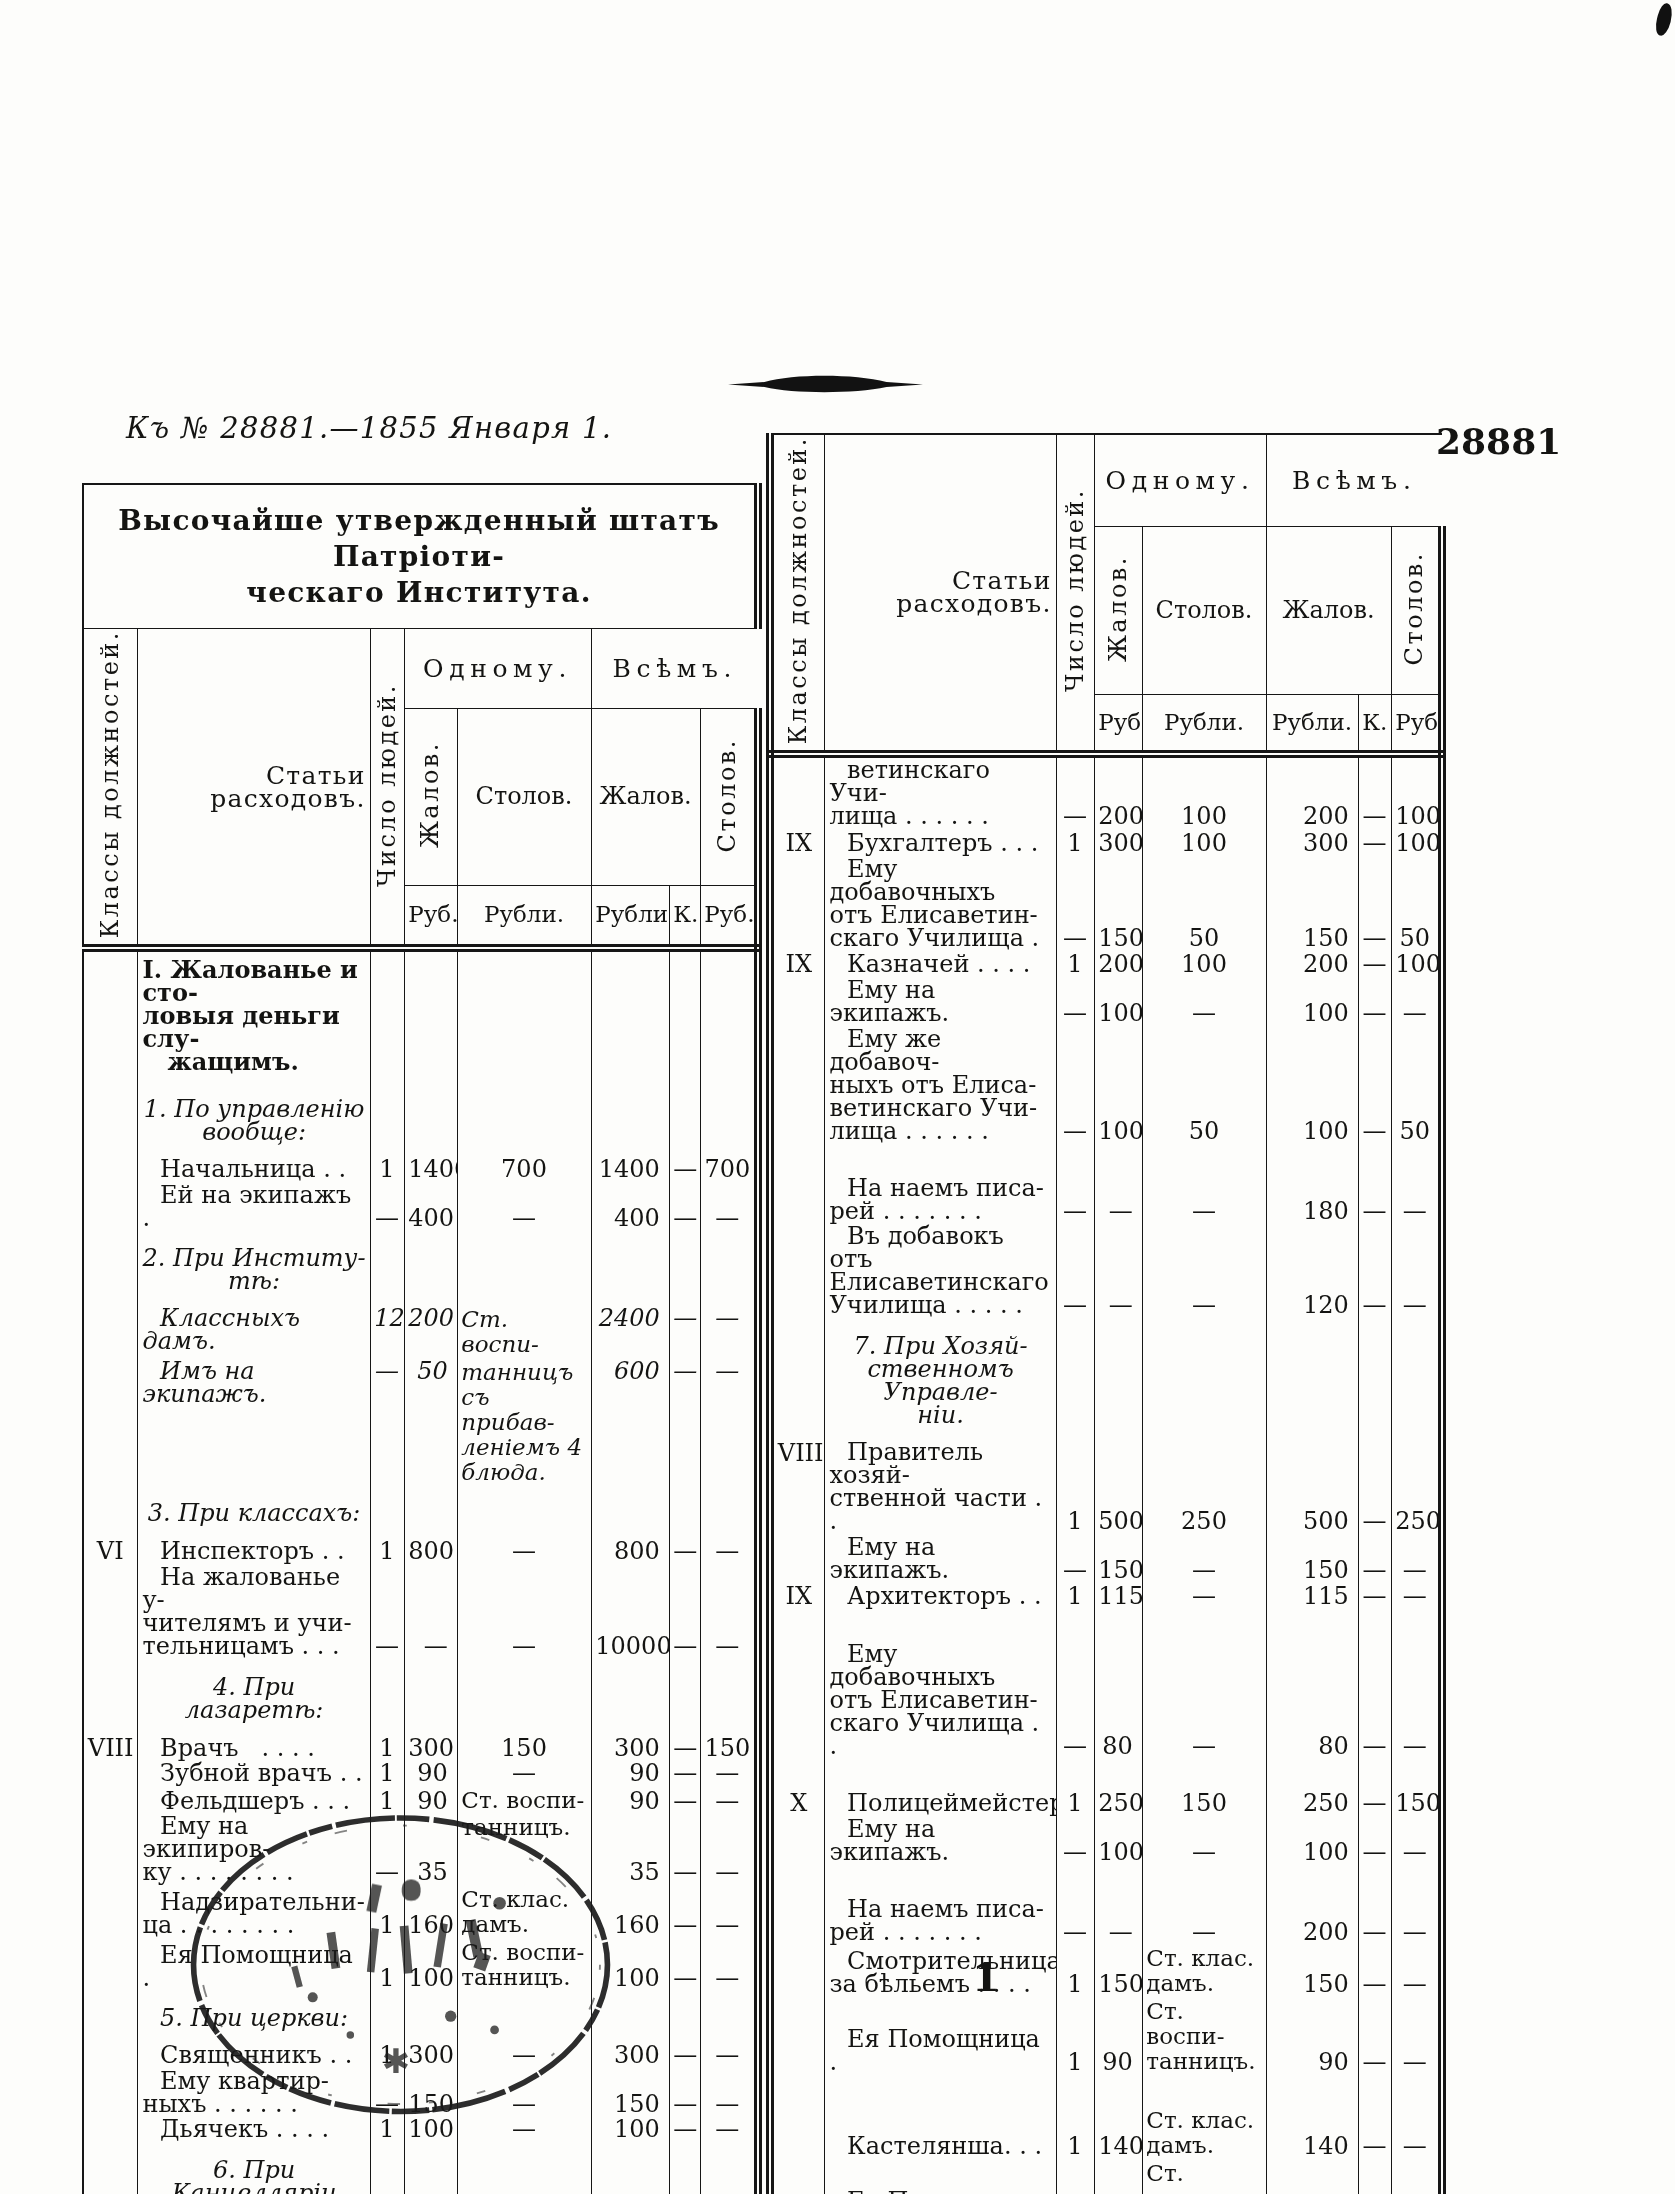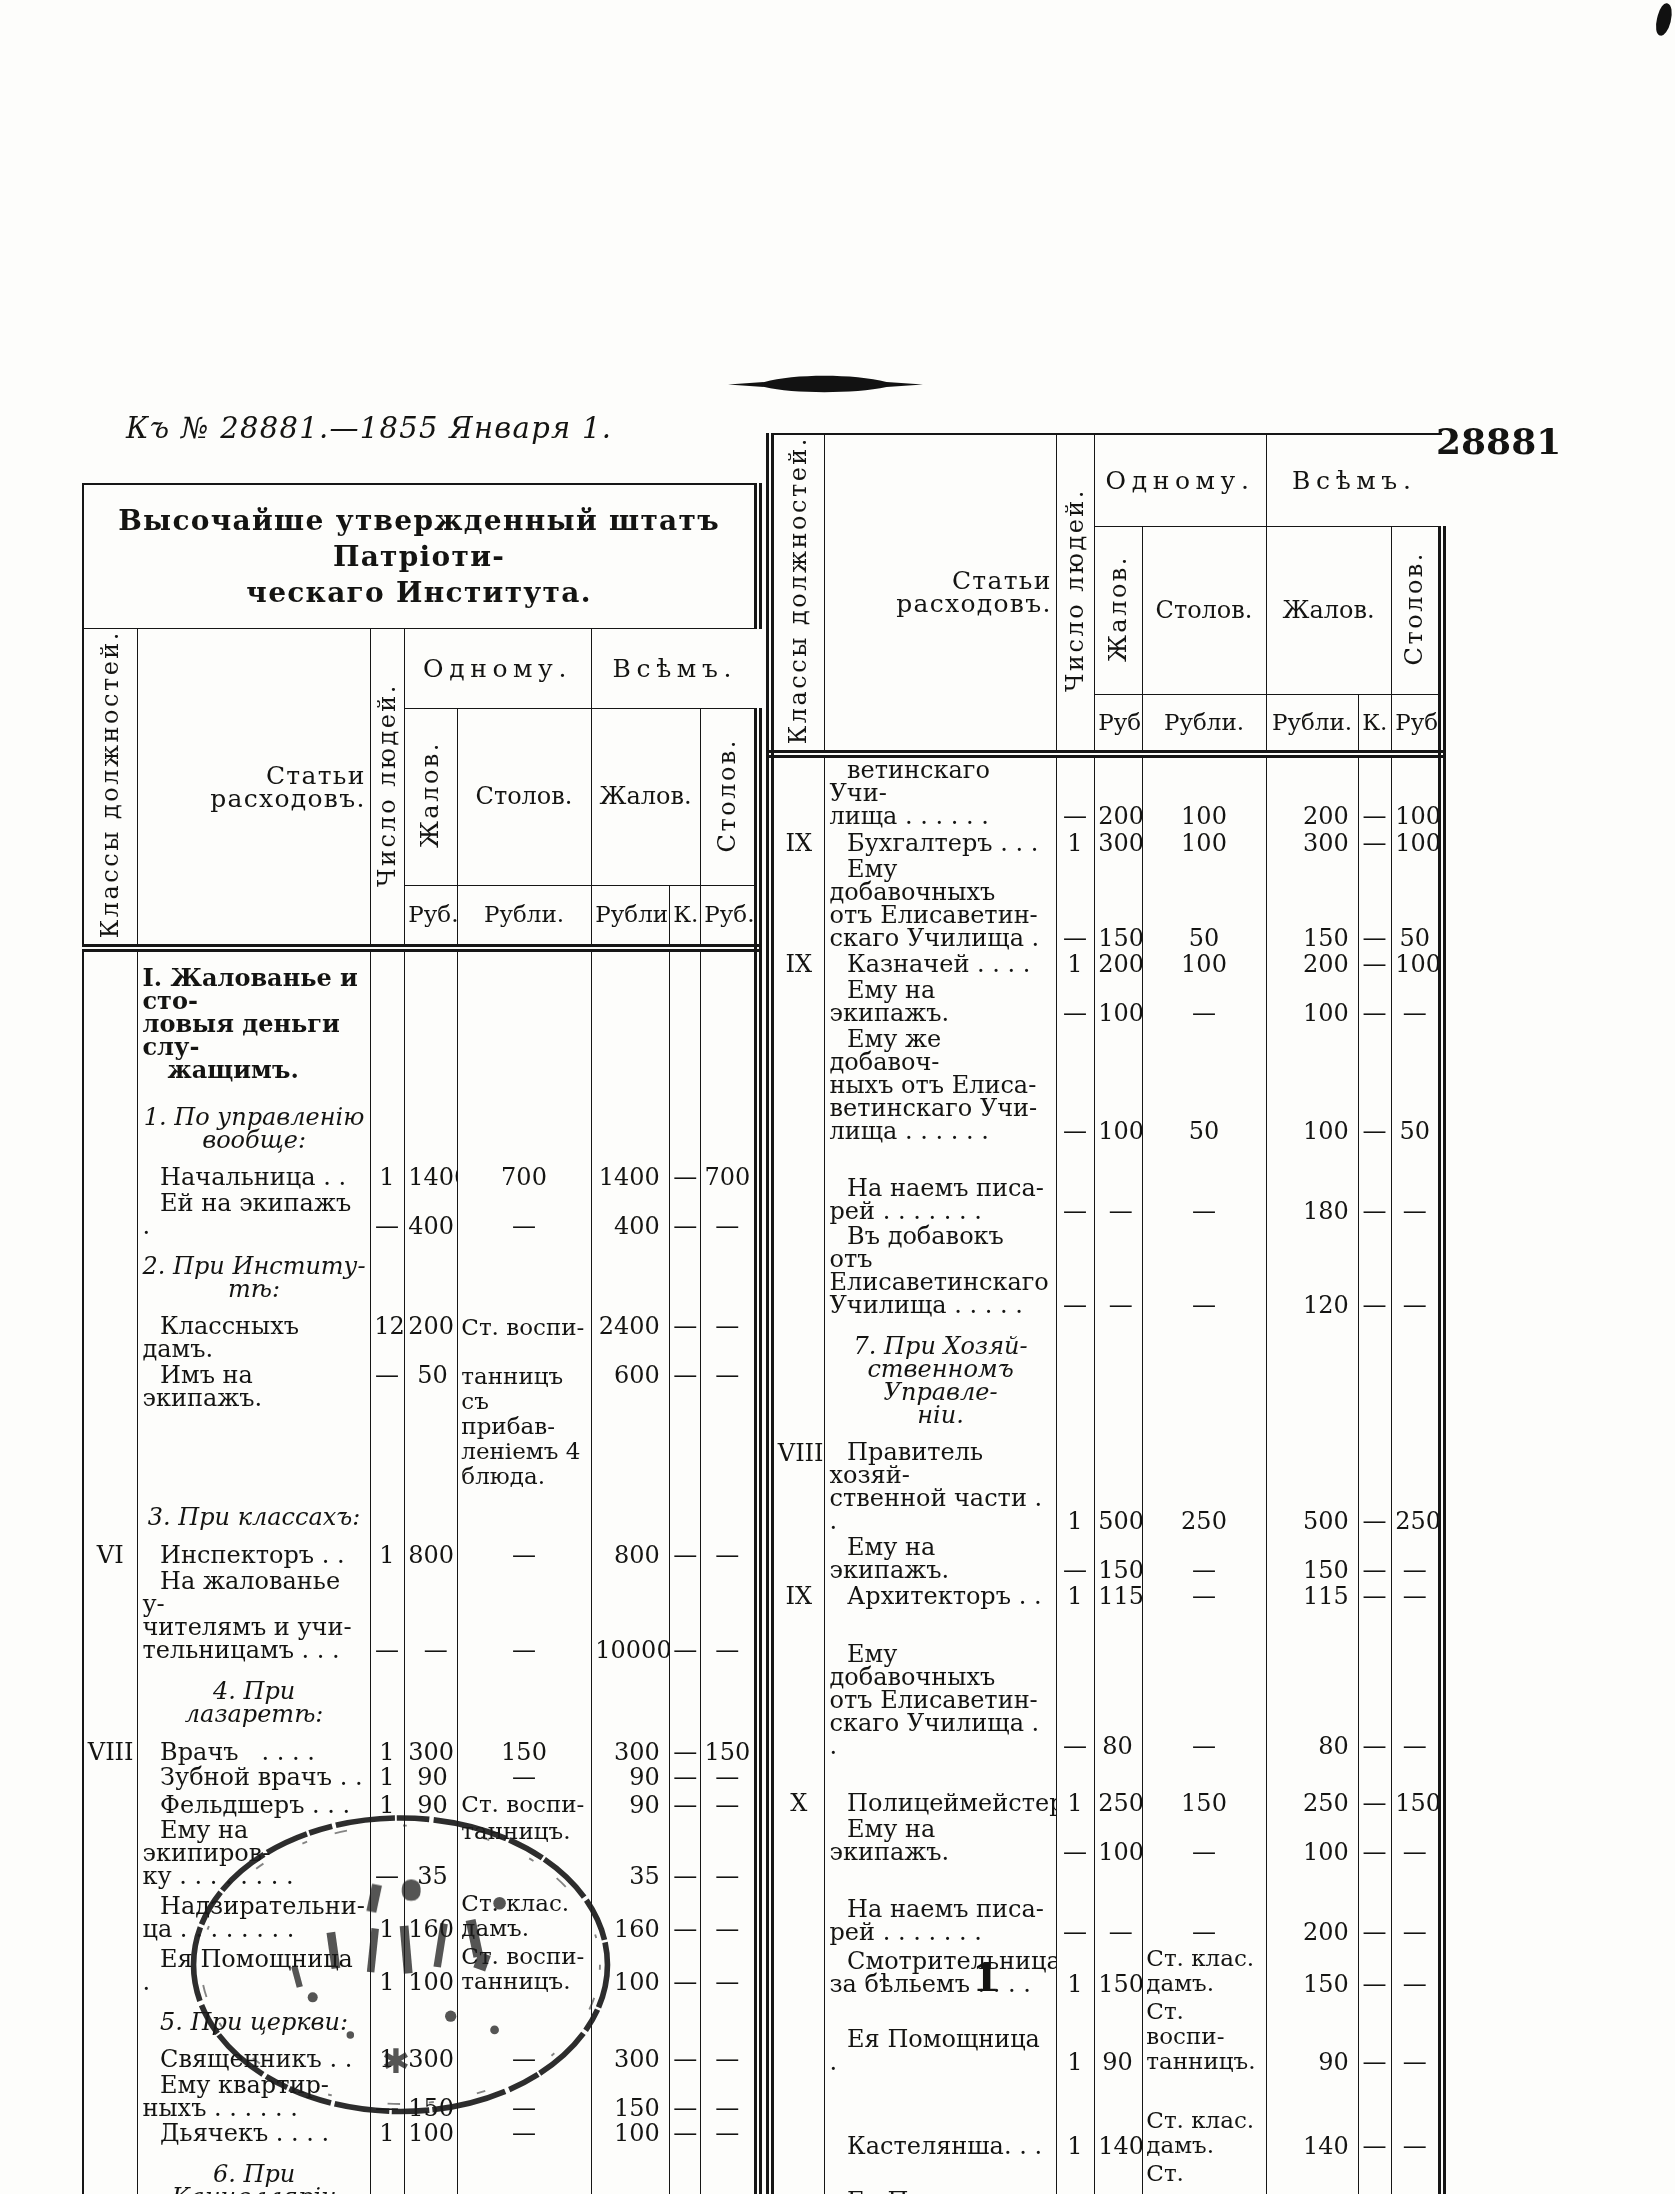--- a/index.html
+++ b/index.html
@@ -61,29 +61,29 @@
   .h2 .hz{vertical-align:middle;text-align:center;font-size:24px;}
   .h3 td{height:36px;vertical-align:middle;text-align:center;font-size:23px;
     border-bottom:8.2px double #161616;}
   .hdrb{border-bottom:8.2px double #161616;}
 
   
   .lab{white-space:pre-line;text-indent:17.6px;padding-left:5px;}
   .sec{font-style:italic;text-align:center;text-indent:0;
        padding-top:16.3px;padding-bottom:12.6px;}
   .secmain{font-weight:700;text-align:left;text-indent:0;
-       padding-top:14px;padding-bottom:8.8px;margin-left:17px;}
+       padding-top:6px;padding-bottom:8.8px;margin-left:17px;}
   .cls{vertical-align:top;text-align:center;font-size:24px;padding-top:2.5px;}
   .num{text-align:center;}
   .rnum{text-align:right;padding-right:8.8px;}
   .cnum{text-align:center;}
   .note{vertical-align:top;text-align:left;white-space:pre-line;
         font-size:23px;line-height:25px;text-indent:0;}
   tr.gap td{padding-top:33px;}
-  tr.vtop td{vertical-align:top;}
+  tr.vtop td{vertical-align:top;font-style:italic;}
 
   
   .bottom-note{
     position:absolute;left:157px;top:1972px;font-size:31px;font-weight:700;
     letter-spacing:3.8px;white-space:nowrap;z-index:3;
   }
   .page-num{position:absolute;left:972px;top:1953px;font-size:40px;font-weight:600;}
 
   
   .stamp{position:absolute;left:181px;top:1809px;width:439px;height:314px;

